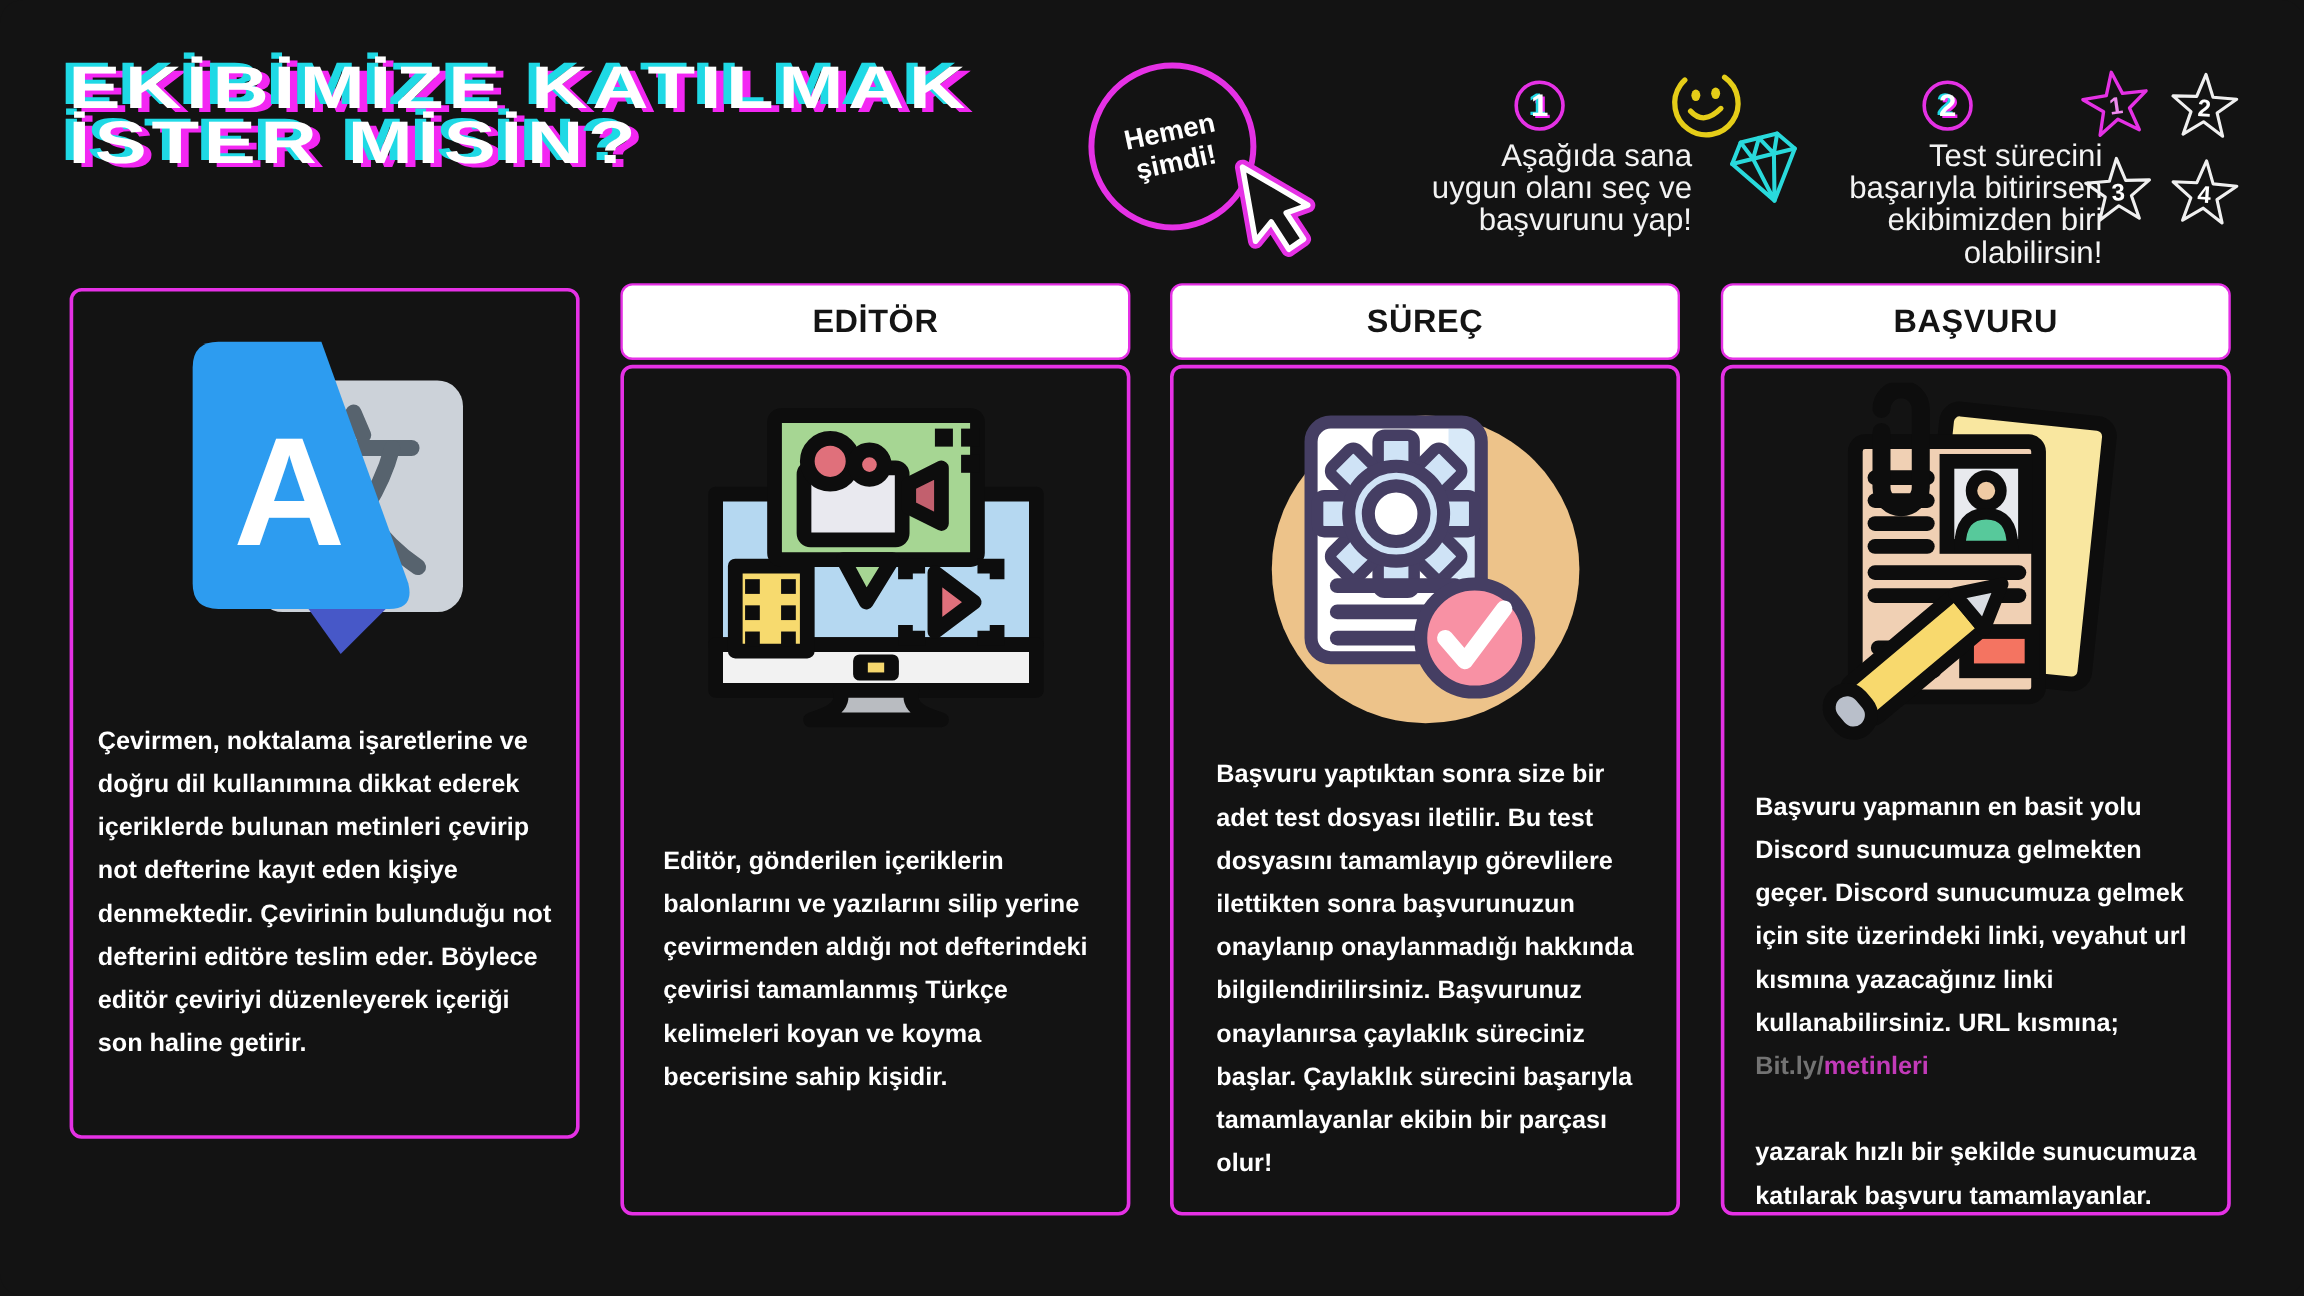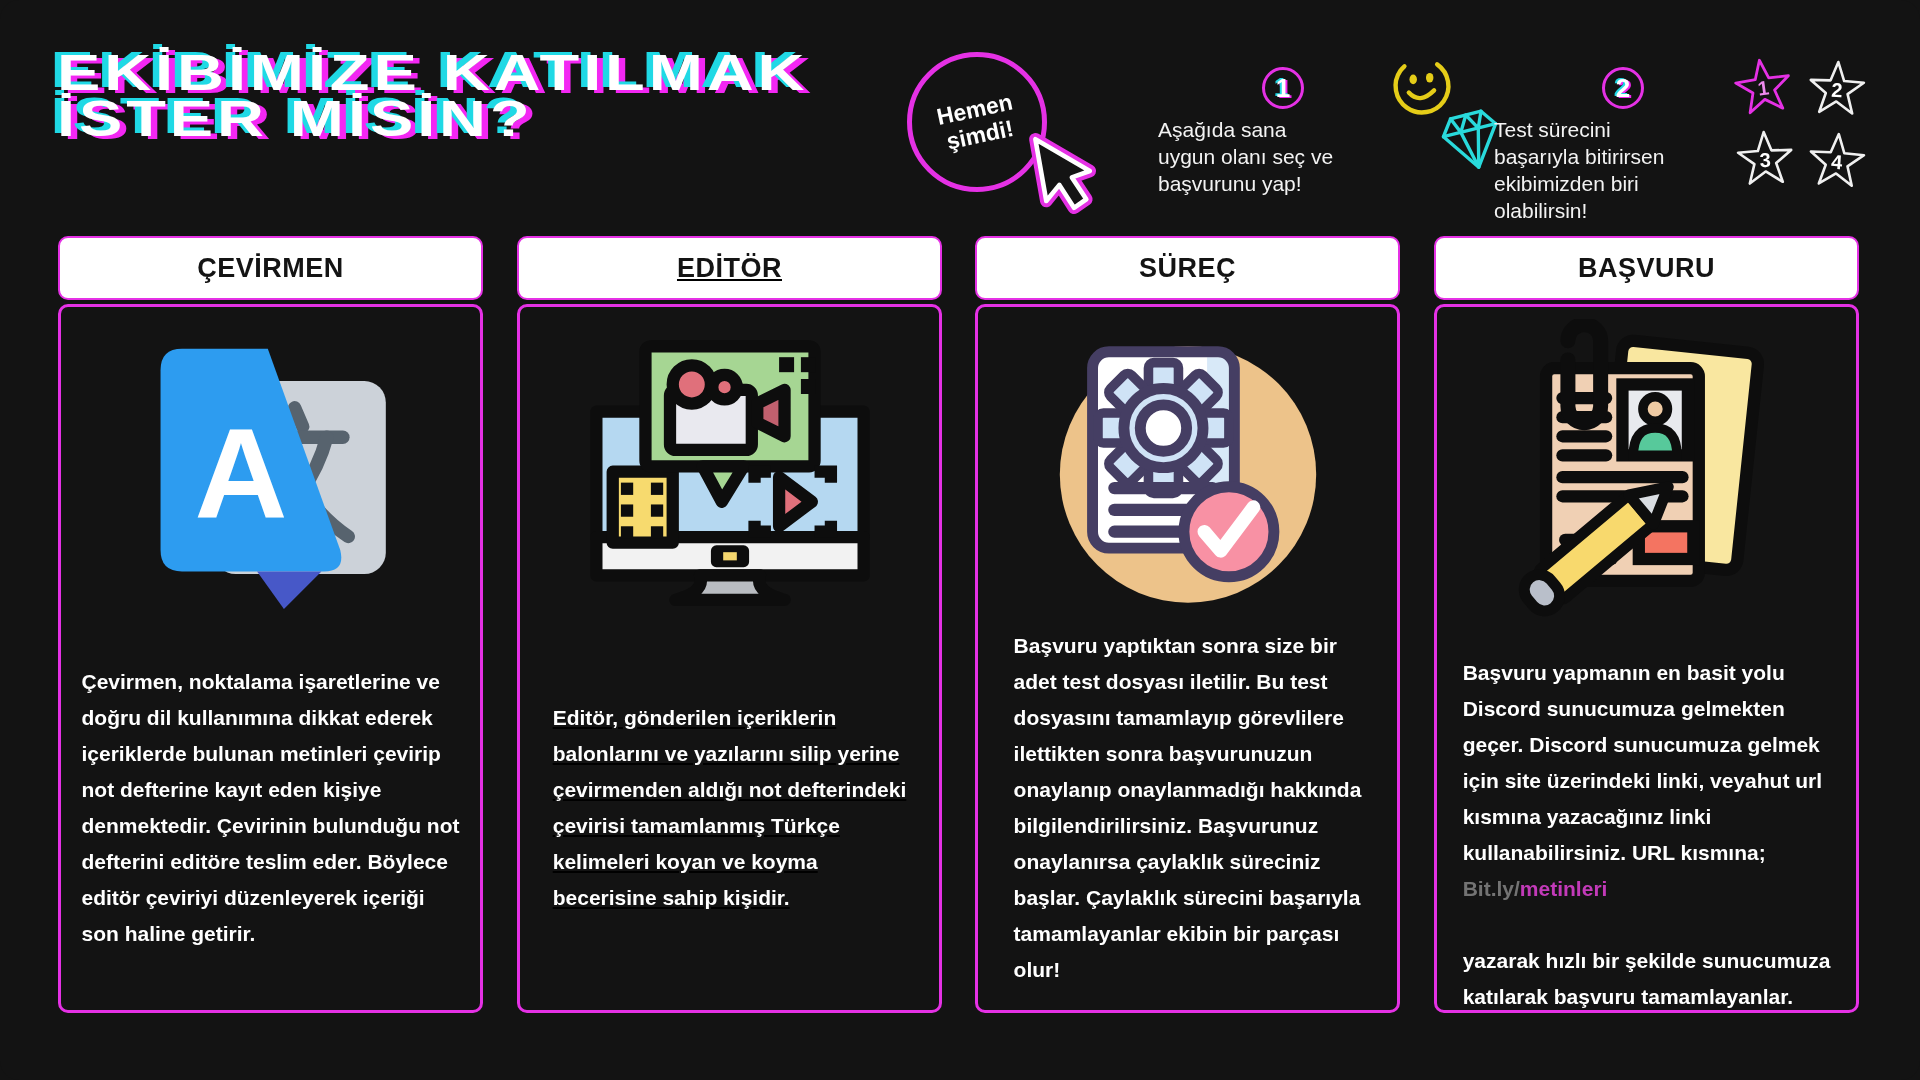--- a/index.html
+++ b/index.html
@@ -18,21 +18,21 @@
   .now-badge span{color:#fff;font-weight:bold;font-size:23px;line-height:26px;text-align:center;
                   white-space:pre-line;transform:rotate(-12deg);}
 
   .cursor-svg{position:absolute;left:1022px;top:128px;transform:rotate(-10deg);}
 
   
   .step-badge{position:absolute;width:42px;height:42px;border:3px solid #e531e5;border-radius:50%;
               box-sizing:border-box;display:flex;align-items:center;justify-content:center;
               color:#fff;font-size:26px;font-weight:bold;
               text-shadow:-2px -1px 0 #1fd9e5, 2px 1px 0 #f327f3;}
-  .step-text{position:absolute;color:#f3f3f3;font-size:21px;line-height:27px;text-align:left;
+  .step-text{position:absolute;color:#f3f3f3;font-size:26px;line-height:27px;text-align:right;
              white-space:pre-line;}
 
   .doodad{position:absolute;}
 
   
   .star{position:absolute;}
 
   
   .card{position:absolute;top:236px;width:425px;}
   .card-header{height:64px;background:#ffffff;border:2px solid #e531e5;border-radius:10px;
@@ -108,21 +108,20 @@
   <svg class="star" style="left:1733px;top:126px;transform:rotate(-3deg);" width="64" height="64" viewBox="0 0 64 64">
     <path d="M32,6 L38.8,24.7 L58.6,25.3 L42.9,37.6 L48.5,56.7 L32,45.5 L15.5,56.7 L21.1,37.6 L5.4,25.3 L25.2,24.7 Z" fill="none" stroke="#f0f0f0" stroke-width="2.6" stroke-linejoin="round"></path>
     <text x="32" y="41" text-anchor="middle" font-size="20" font-weight="bold" fill="#ffffff">3</text>
   </svg>
   <svg class="star" style="left:1805px;top:128px;transform:rotate(4deg);" width="64" height="64" viewBox="0 0 64 64">
     <path d="M32,6 L38.8,24.7 L58.6,25.3 L42.9,37.6 L48.5,56.7 L32,45.5 L15.5,56.7 L21.1,37.6 L5.4,25.3 L25.2,24.7 Z" fill="none" stroke="#f0f0f0" stroke-width="2.6" stroke-linejoin="round"></path>
     <text x="32" y="41" text-anchor="middle" font-size="20" font-weight="bold" fill="#ffffff">4</text>
   </svg>
 
   <div class="card" style="left:58px;">
-    <div class="card-header">ÇEVİRMEN</div>
     <div class="card-body">
       <div class="card-icon">
         <svg width="295" height="295" viewBox="0 0 110 110">
           <rect x="34" y="22" width="64" height="72" rx="8" fill="#ccd2d9"></rect>
           <g stroke="#57636e" stroke-width="5" fill="none" stroke-linecap="round">
             <path d="M64,32 L67,39"></path>
             <path d="M52,43 H82"></path>
             <path d="M76,43 C72,58 62,72 50,80"></path>
             <path d="M58,43 C62,58 72,72 84,80"></path>
           </g>
@@ -135,21 +134,21 @@
 doğru dil kullanımına dikkat ederek
 içeriklerde bulunan metinleri çevirip
 not defterine kayıt eden kişiye
 denmektedir. Çevirinin bulunduğu not
 defterini editöre teslim eder. Böylece
 editör çeviriyi düzenleyerek içeriği
 son haline getirir.</div>
     </div>
   </div>
 
-  <div class="card" style="left:517px;text-decoration:underline;">
+  <div class="card" style="left:517px;">
     <div class="card-header">EDİTÖR</div>
     <div class="card-body">
       <div class="card-icon">
         <svg width="300" height="300" viewBox="0 0 110 110">
           <g stroke="#0d0d0d" stroke-width="4.5" stroke-linejoin="round">
             <rect x="6" y="34" width="98" height="46" fill="#b5d8f1"></rect>
             <rect x="6" y="80" width="98" height="14" fill="#f2f2f2"></rect>
             <path d="M44,94 C46,100 38,102 35,103 L75,103 C72,102 64,100 66,94 Z" fill="#b9bcc1"></path>
             <rect x="12" y="56" width="22" height="26" fill="#f7da6e"></rect>
             <rect x="24" y="10" width="62" height="44" rx="2" fill="#a6d693"></rect>

